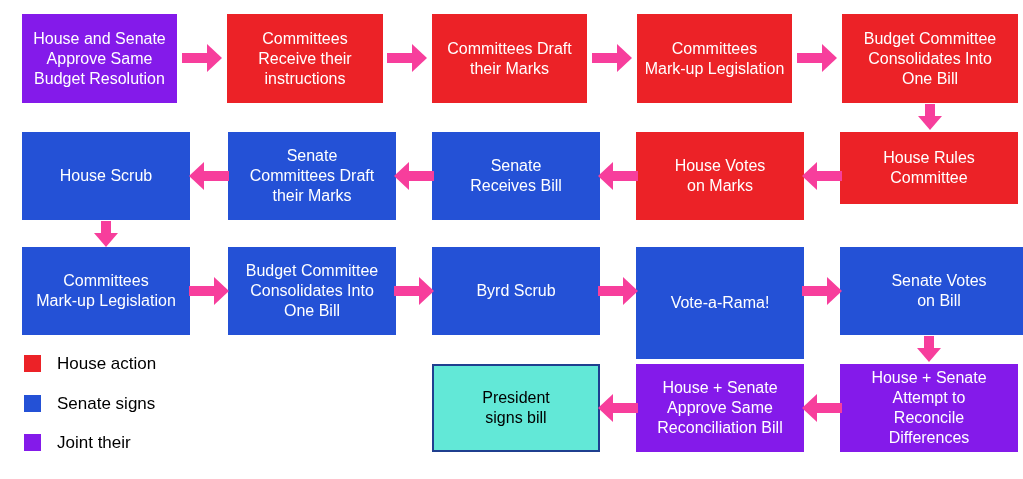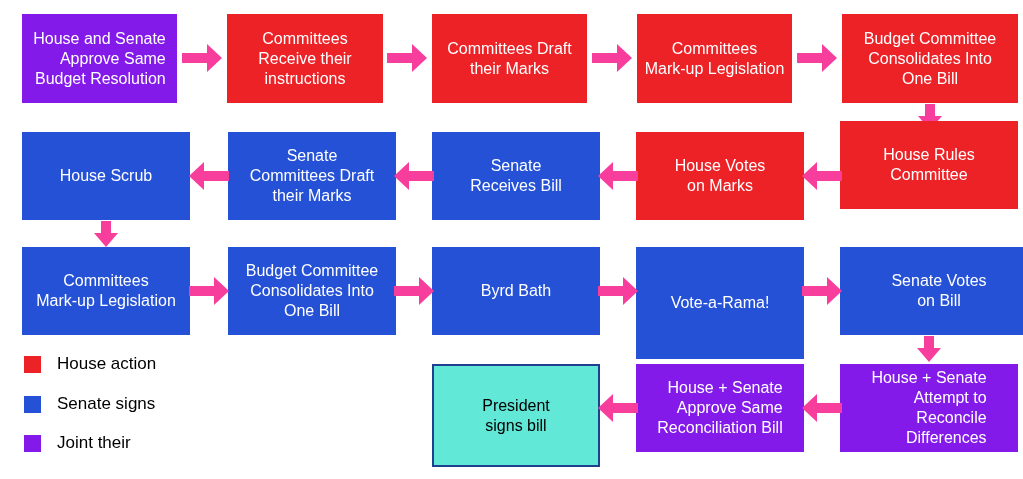--- a/index.html
+++ b/index.html
@@ -19,21 +19,21 @@
     display: flex; align-items: center; justify-content: center;
     text-align: center;
     white-space: pre-line;
     color: var(--text-light, #fff);
     font-size: 16px; line-height: 20px;
     box-sizing: border-box;
     padding: 2px;
   }
   .node.house   { background: var(--house,  #EC2227); }
   .node.senate  { background: var(--senate, #2451D6); }
-  .node.joint   { background: var(--joint,  #841AEA); text-align: right; }
+  .node.joint   { background: var(--joint,  #841AEA); }
   .node.president {
     background: var(--president-fill, #62E8D7);
     border: 2px solid var(--president-border, #1F3F8F);
     color: var(--text-dark, #000);
   }
   
   .arrow { position: absolute; }
   .arrow.right, .arrow.left { width: 40px; height: 28px; }
   .arrow.right::before, .arrow.left::before {
     content: ""; position: absolute; left: 0; top: 9px;
@@ -55,21 +55,21 @@
   .arrow.down::after {
     content: ""; position: absolute; left: 0; top: 12px;
     width: 0; height: 0;
     border-top: 14px solid var(--arrow, #F73E9C);
     border-left: 12px solid transparent;
     border-right: 12px solid transparent;
   }
   
   .legend-row {
     position: absolute;
-    display: flex; align-items: flex-end;
+    display: flex; align-items: flex-start;
     height: 18px;
   }
   .swatch {
     width: 17px; height: 17px;
     margin-right: 16px;
     flex: 0 0 auto;
   }
   .swatch.house  { background: var(--house,  #EC2227); }
   .swatch.senate { background: var(--senate, #2451D6); }
   .swatch.joint  { background: var(--joint,  #841AEA); }
@@ -96,21 +96,21 @@
   <div class="node house" style="left:842px; top:14px; width:176px; height:89px">Budget Committee
 Consolidates Into
 One Bill</div>
 
   <div class="arrow right" style="left:182px; top:44px"></div>
   <div class="arrow right" style="left:387px; top:44px"></div>
   <div class="arrow right" style="left:592px; top:44px"></div>
   <div class="arrow right" style="left:797px; top:44px"></div>
   <div class="arrow down" style="left:918px; top:104px"></div>
 
-  <div class="node house" style="left:840px; top:121px; width:178px; height:88px">House Rules
+  <div class="node house" style="left:840px; top:132px; width:178px; height:72px">House Rules
 Committee</div>
   <div class="node house" style="left:636px; top:132px; width:168px; height:88px">House Votes
 on Marks</div>
   <div class="node senate" style="left:432px; top:132px; width:168px; height:88px">Senate
 Receives Bill</div>
   <div class="node senate" style="left:228px; top:132px; width:168px; height:88px">Senate
 Committees Draft
 their Marks</div>
   <div class="node senate" style="left:22px;  top:132px; width:168px; height:88px">House Scrub</div>
 
@@ -118,39 +118,39 @@
   <div class="arrow left" style="left:598px; top:162px"></div>
   <div class="arrow left" style="left:394px; top:162px"></div>
   <div class="arrow left" style="left:189px; top:162px"></div>
   <div class="arrow down" style="left:94px;  top:221px"></div>
 
   <div class="node senate" style="left:22px;  top:247px; width:168px; height:88px">Committees
 Mark-up Legislation</div>
   <div class="node senate" style="left:228px; top:247px; width:168px; height:88px">Budget Committee
 Consolidates Into
 One Bill</div>
-  <div class="node senate" style="left:432px; top:247px; width:168px; height:88px">Byrd Bath</div>
+  <div class="node senate" style="left:432px; top:247px; width:168px; height:88px">Byrd Scrub</div>
   <div class="node senate" style="left:636px; top:247px; width:168px; height:112px">Vote-a-Rama!</div>
   <div class="node senate" style="left:840px; top:247px; width:198px; height:88px">Senate Votes
 on Bill</div>
 
   <div class="arrow right" style="left:189px; top:277px"></div>
   <div class="arrow right" style="left:394px; top:277px"></div>
   <div class="arrow right" style="left:598px; top:277px"></div>
   <div class="arrow right" style="left:802px; top:277px"></div>
   <div class="arrow down" style="left:917px; top:336px"></div>
 
   <div class="node joint" style="left:840px; top:364px; width:178px; height:88px">House + Senate
 Attempt to
 Reconcile
 Differences</div>
   <div class="node joint" style="left:636px; top:364px; width:168px; height:88px">House + Senate
 Approve Same
 Reconciliation Bill</div>
-  <div class="node president" style="left:432px; top:364px; width:168px; height:103px">President
+  <div class="node president" style="left:432px; top:364px; width:168px; height:88px">President
 signs bill</div>
 
   <div class="arrow left" style="left:802px; top:394px"></div>
   <div class="arrow left" style="left:598px; top:394px"></div>
 
   <div class="legend-row" style="left:24px; top:355px">
     <span class="swatch house"></span>
     <span class="legend-label">House action</span>
   </div>
   <div class="legend-row" style="left:24px; top:395px">

